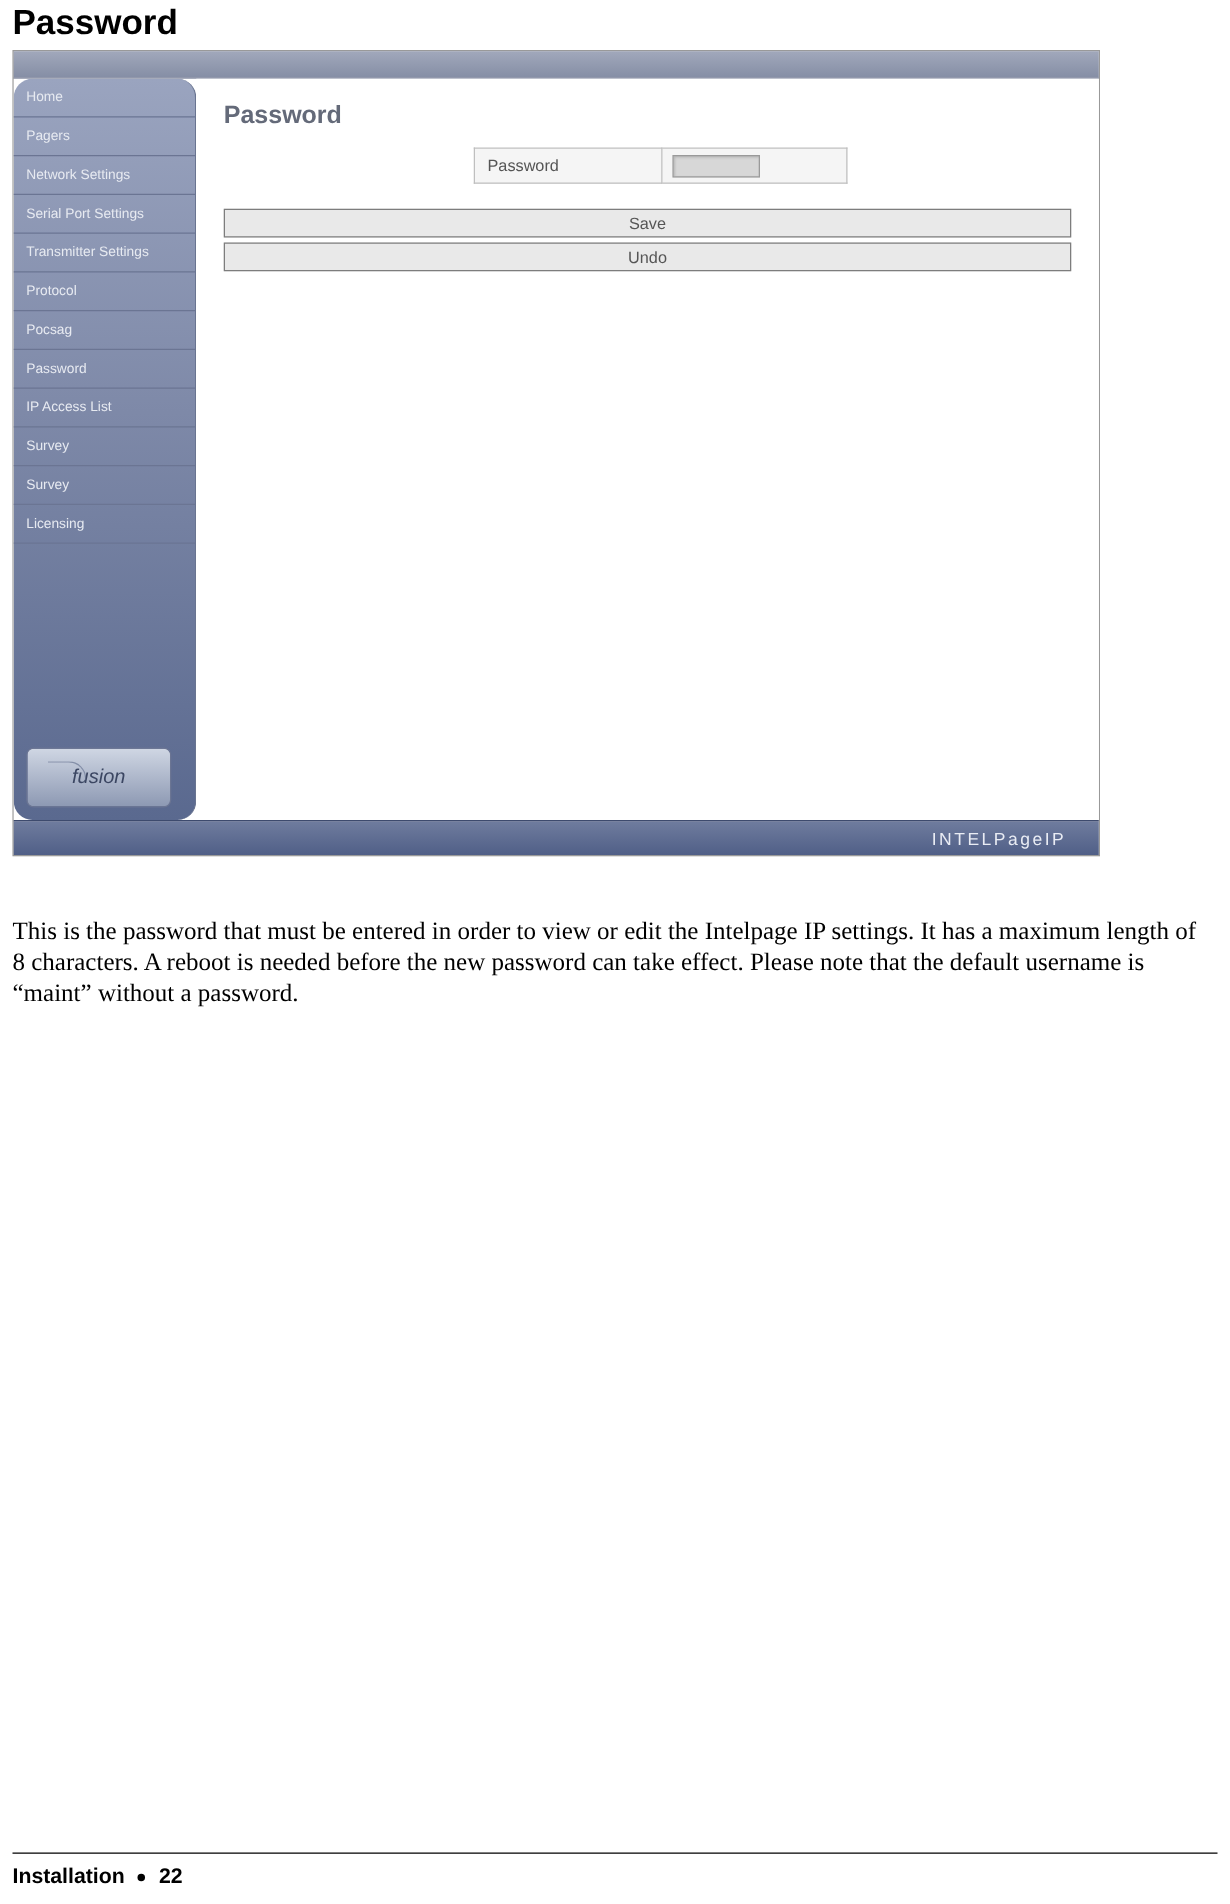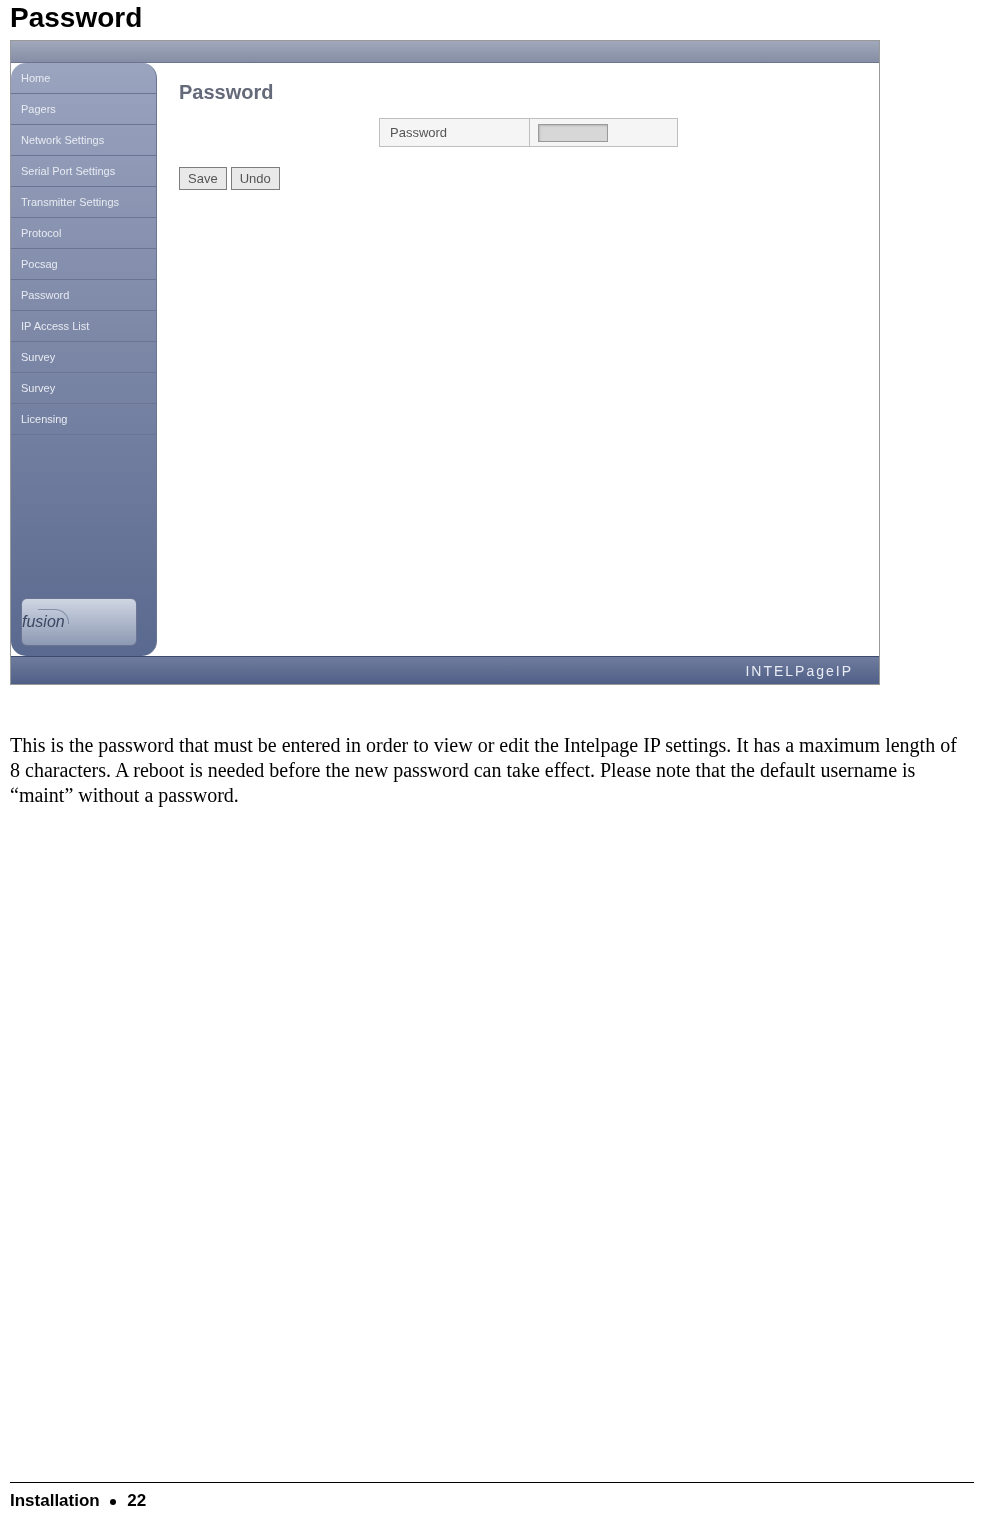--- a/index.html
+++ b/index.html
@@ -67,21 +67,21 @@
   }
   .fusion-badge {
     margin: 10px;
     width: 116px;
     height: 48px;
     border-radius: 6px;
     background: linear-gradient(#cfd6e3, #8d99b3);
     border: 1px solid #6b7593;
     display: flex;
     align-items: center;
-    justify-content: flex-start;
+    justify-content: center;
     color: #3b4662;
     font-family: "Segoe UI", Arial, sans-serif;
     font-size: 16px;
     font-style: italic;
     position: relative;
   }
   .fusion-badge::before {
     content: "";
     position: absolute;
     top: 10px; left: 16px;
@@ -132,21 +132,21 @@
     border: 1px solid #9a9a9a;
     box-shadow: inset 1px 1px 2px rgba(0,0,0,0.15);
   }
   .chk {
     width: 16px;
     height: 16px;
     background: #efefef;
     border: 1px solid #8f8f8f;
     box-shadow: inset 1px 1px 1px rgba(0,0,0,0.1);
   }
-  .btn-row { display: flex; gap: 4px; }
+  .btn-row { display: flex; gap: 4px; flex-direction: column; }
   .btn {
     font-family: Arial, Helvetica, sans-serif;
     font-size: 13px;
     color: #555;
     background: #e9e9e9;
     border: 1px solid #7d7d7d;
     padding: 3px 8px;
     cursor: pointer;
   }
 

